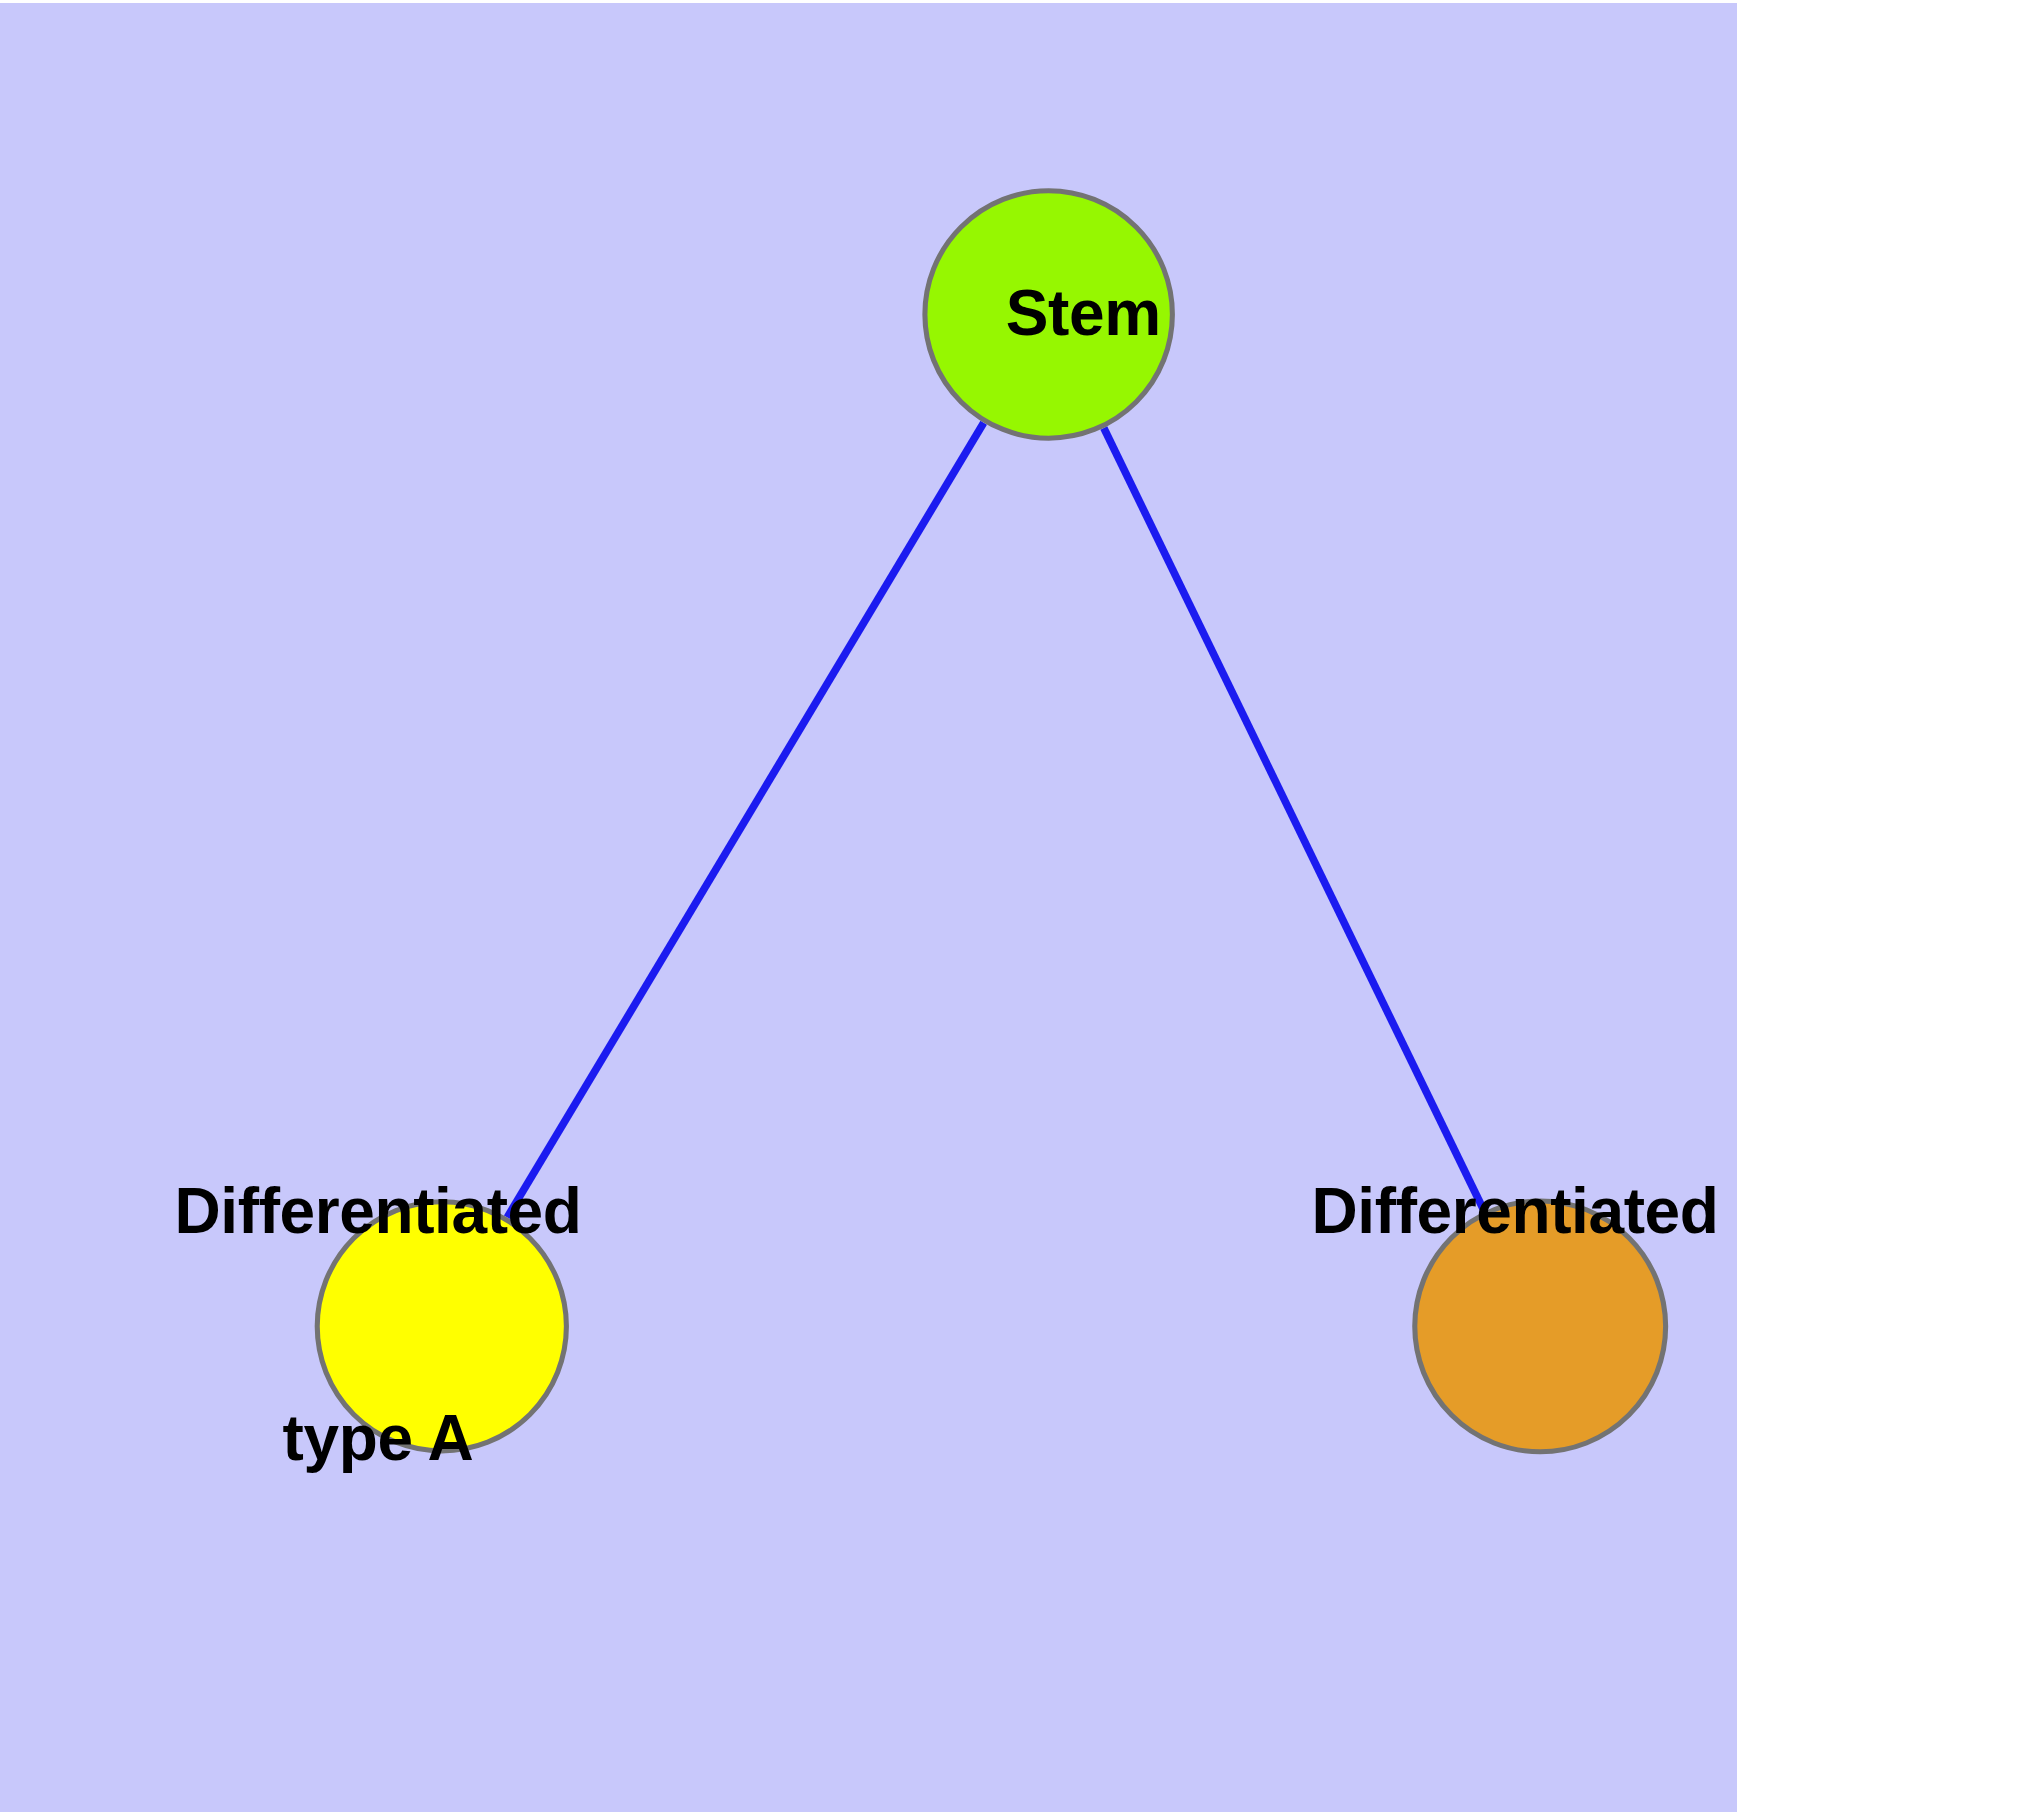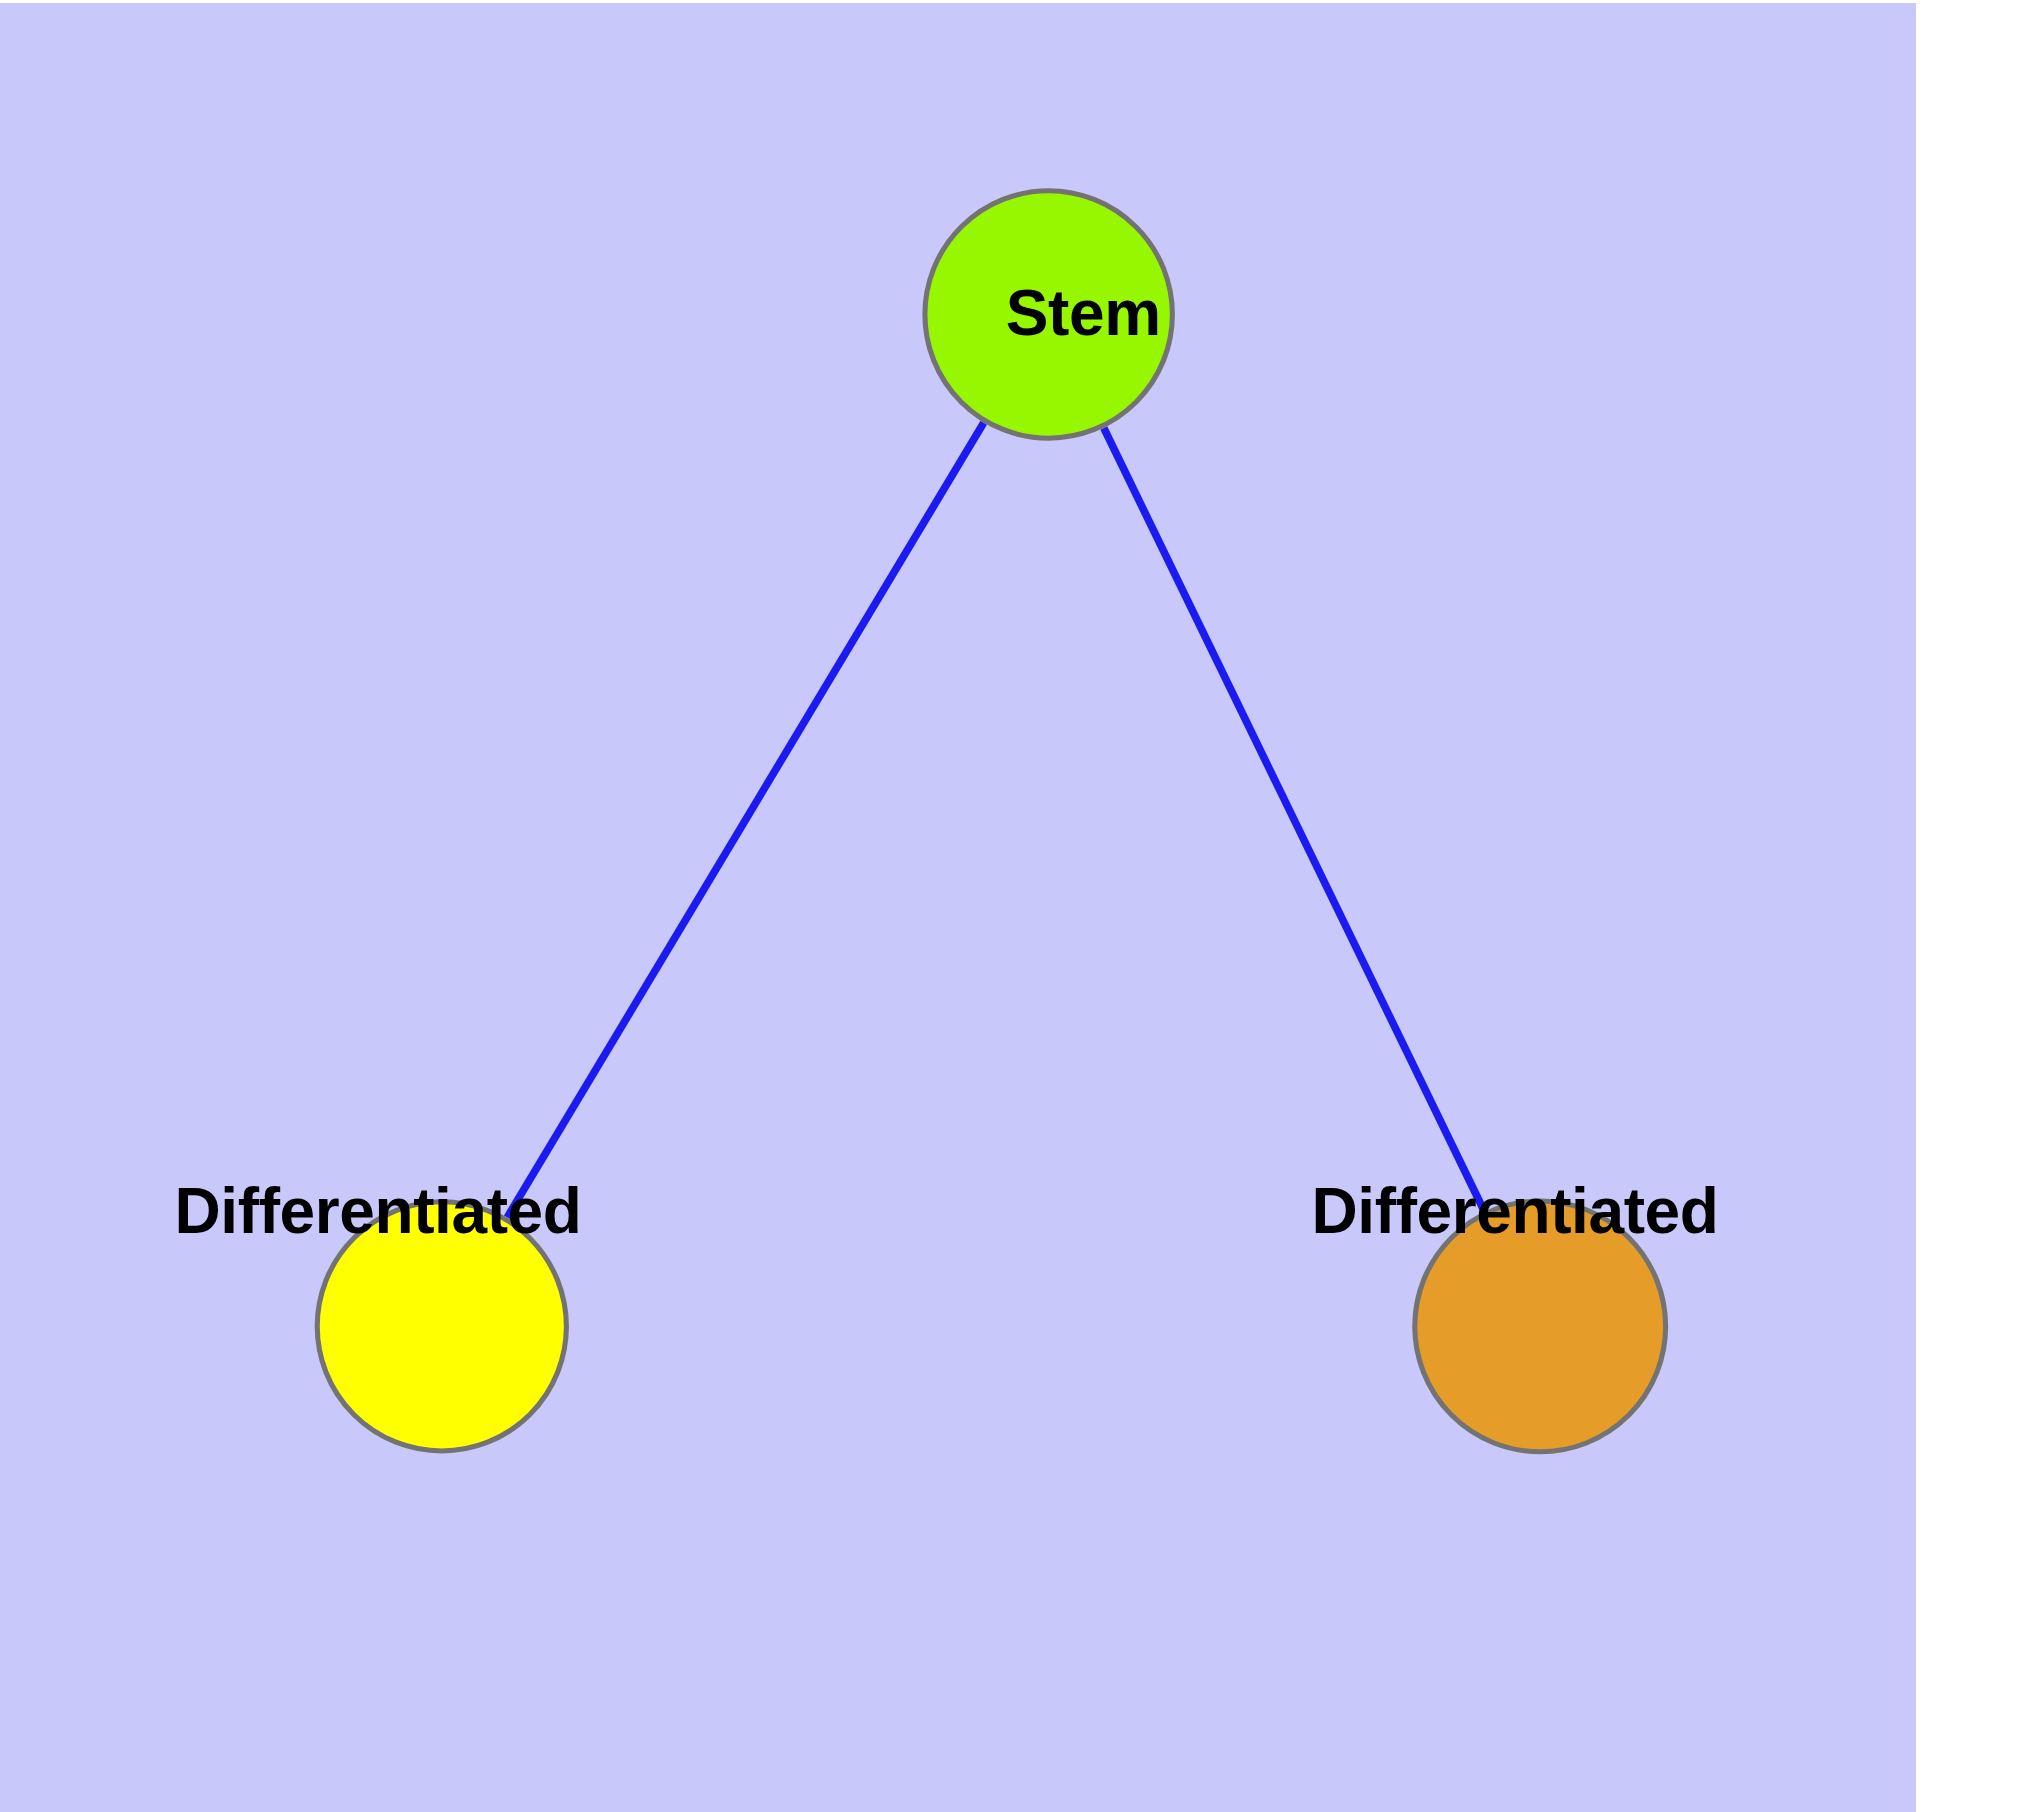--- a/index.html
+++ b/index.html
@@ -2,21 +2,21 @@
 <html style="font-size:13.6px"><head>
 <meta charset="utf-8">
 <style>
   html, body {
     margin: 0;
     padding: 0;
     background: #ffffff;
   }
   #stage {
     position: relative;
-    width: 1916px;
+    width: 1737px;
     height: 1812px;
     background: #ffffff;
     overflow: hidden;
     font-family: "Liberation Sans", sans-serif;
   }
   #canvas-bg {
     position: absolute;
     left: 0;
     top: 3.4px;
     width: 2021px;
@@ -61,20 +61,21 @@
       <circle cx="1817" cy="1565" r="148" fill="#e59c28" stroke="#737373" stroke-width="6"></circle>
     </g>
   </svg>
 
   <div class="node-label" style="left: 794px; top: 200px; width: 509px;">
     <span>Stem</span>
   </div>
 
   <div class="node-label" style="left: 39px; top: 1023px; width: 678px;">
     <div>Differentiated</div>
+    <div>type A</div>
   </div>
 
   <div class="node-label" style="left: 1176px; top: 1023px; width: 678px;">
     <div>Differentiated</div>
   </div>
 
 </div>
 
 
 </body></html>

